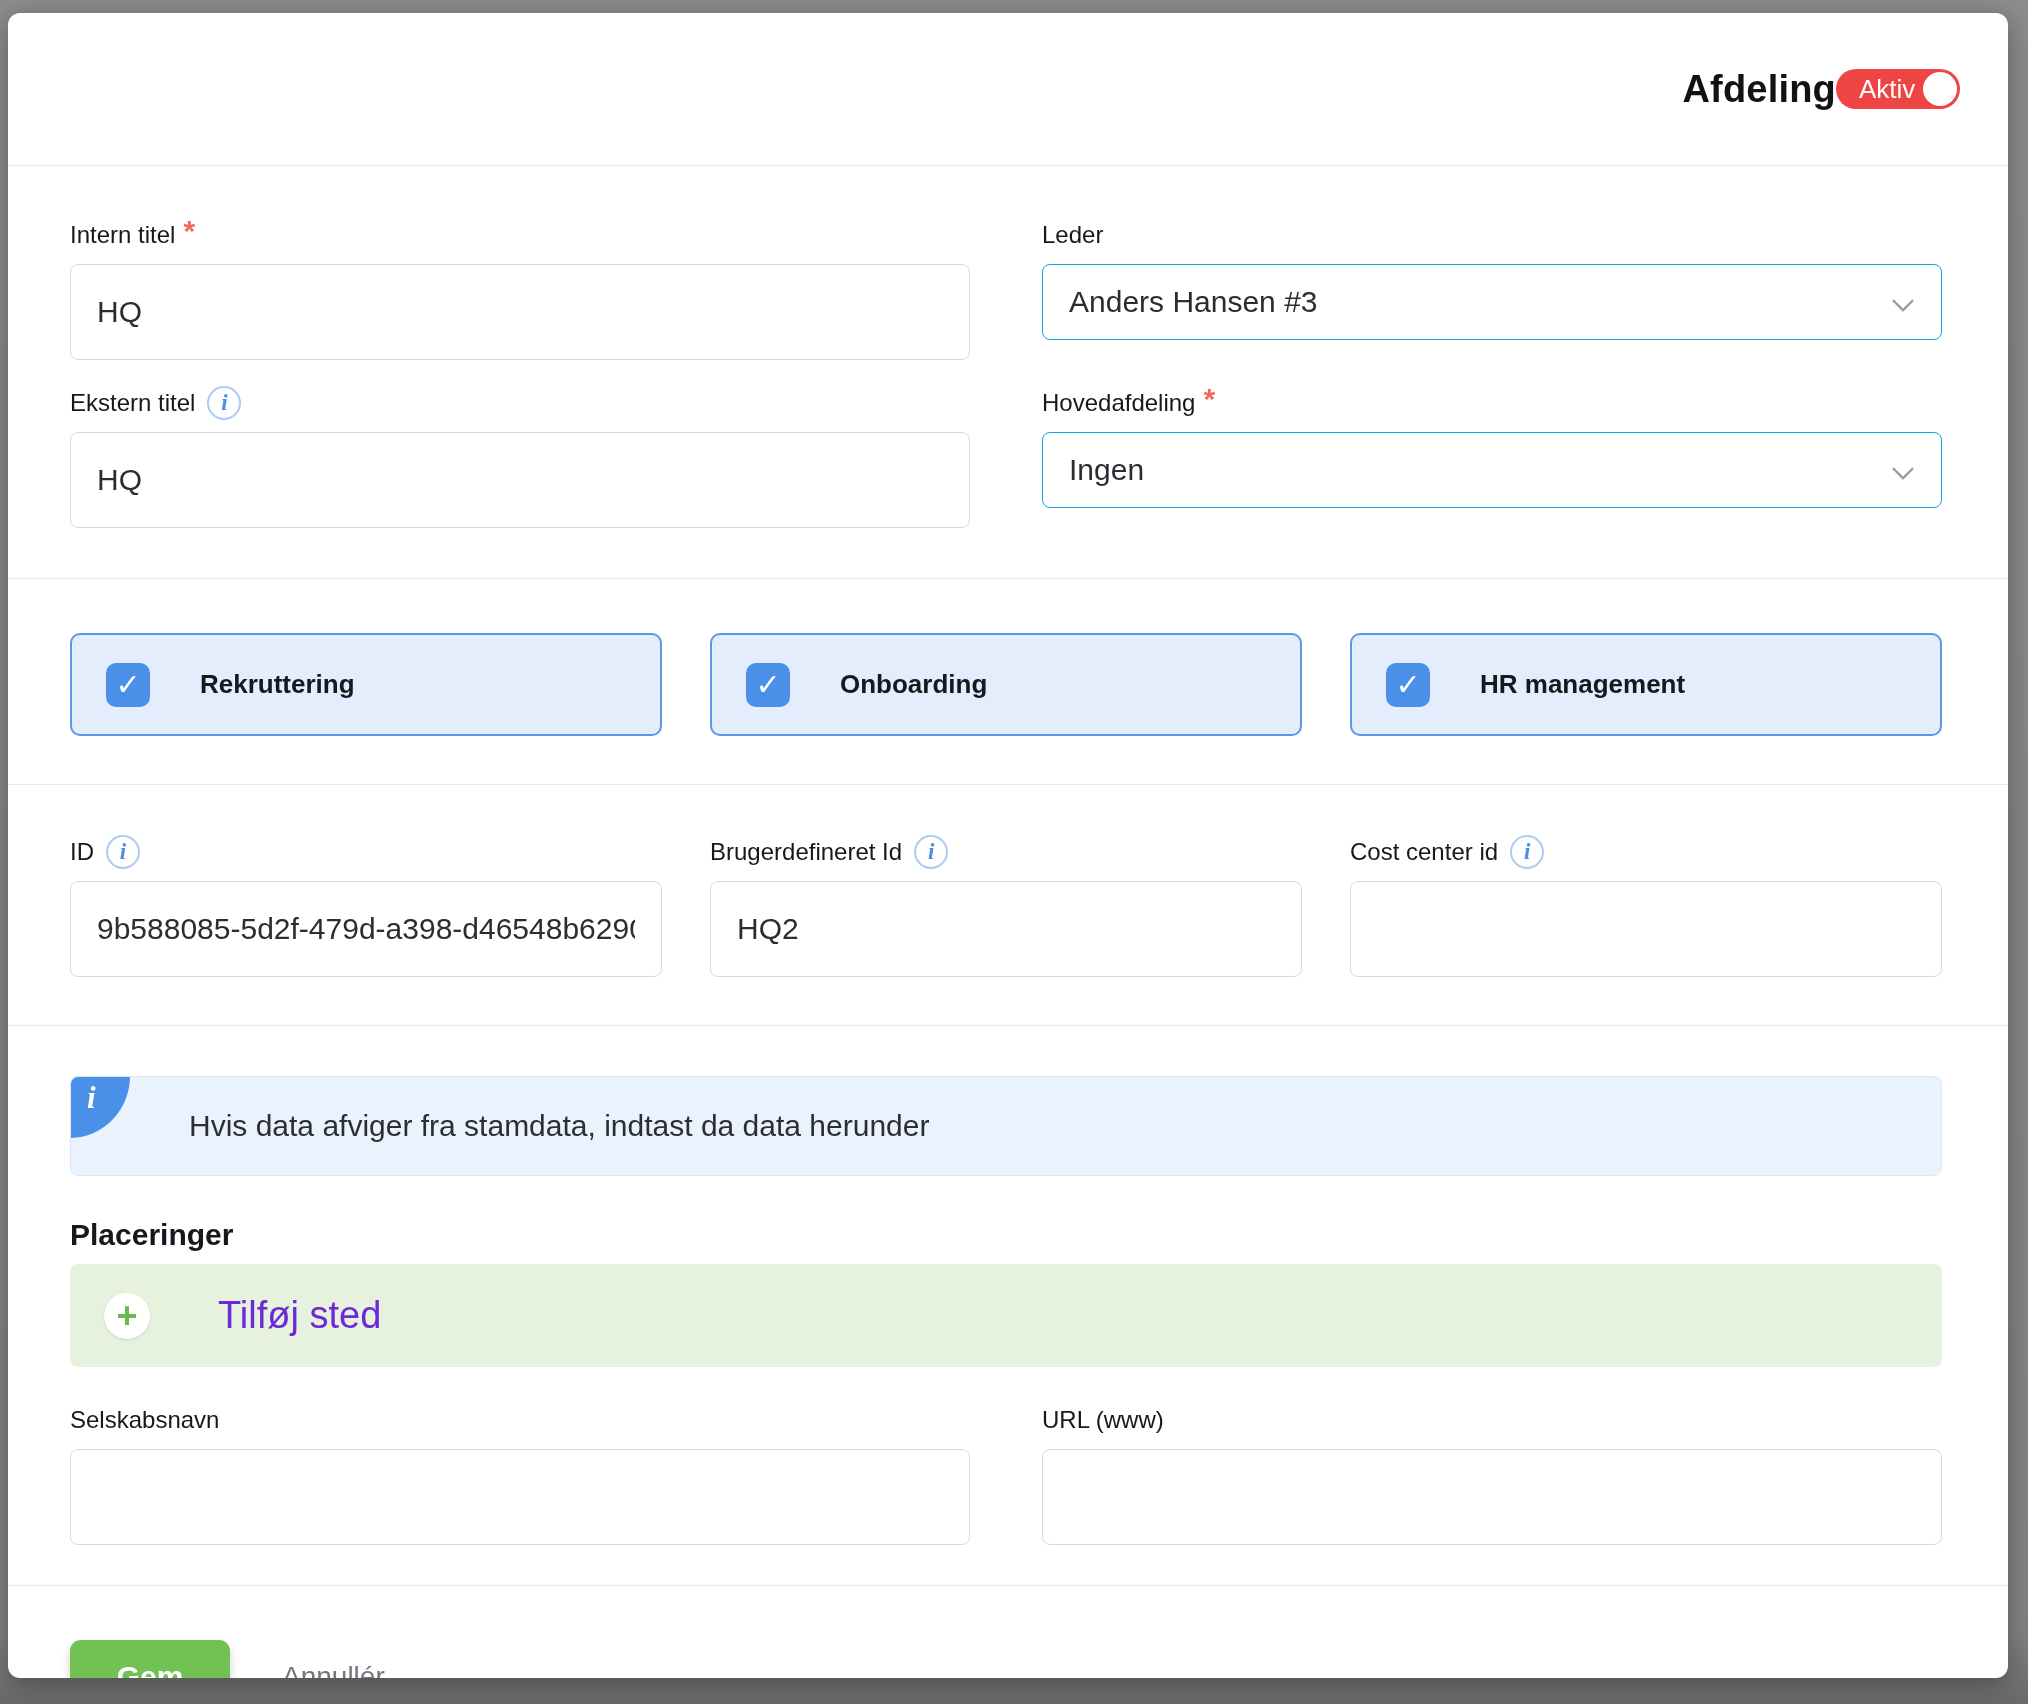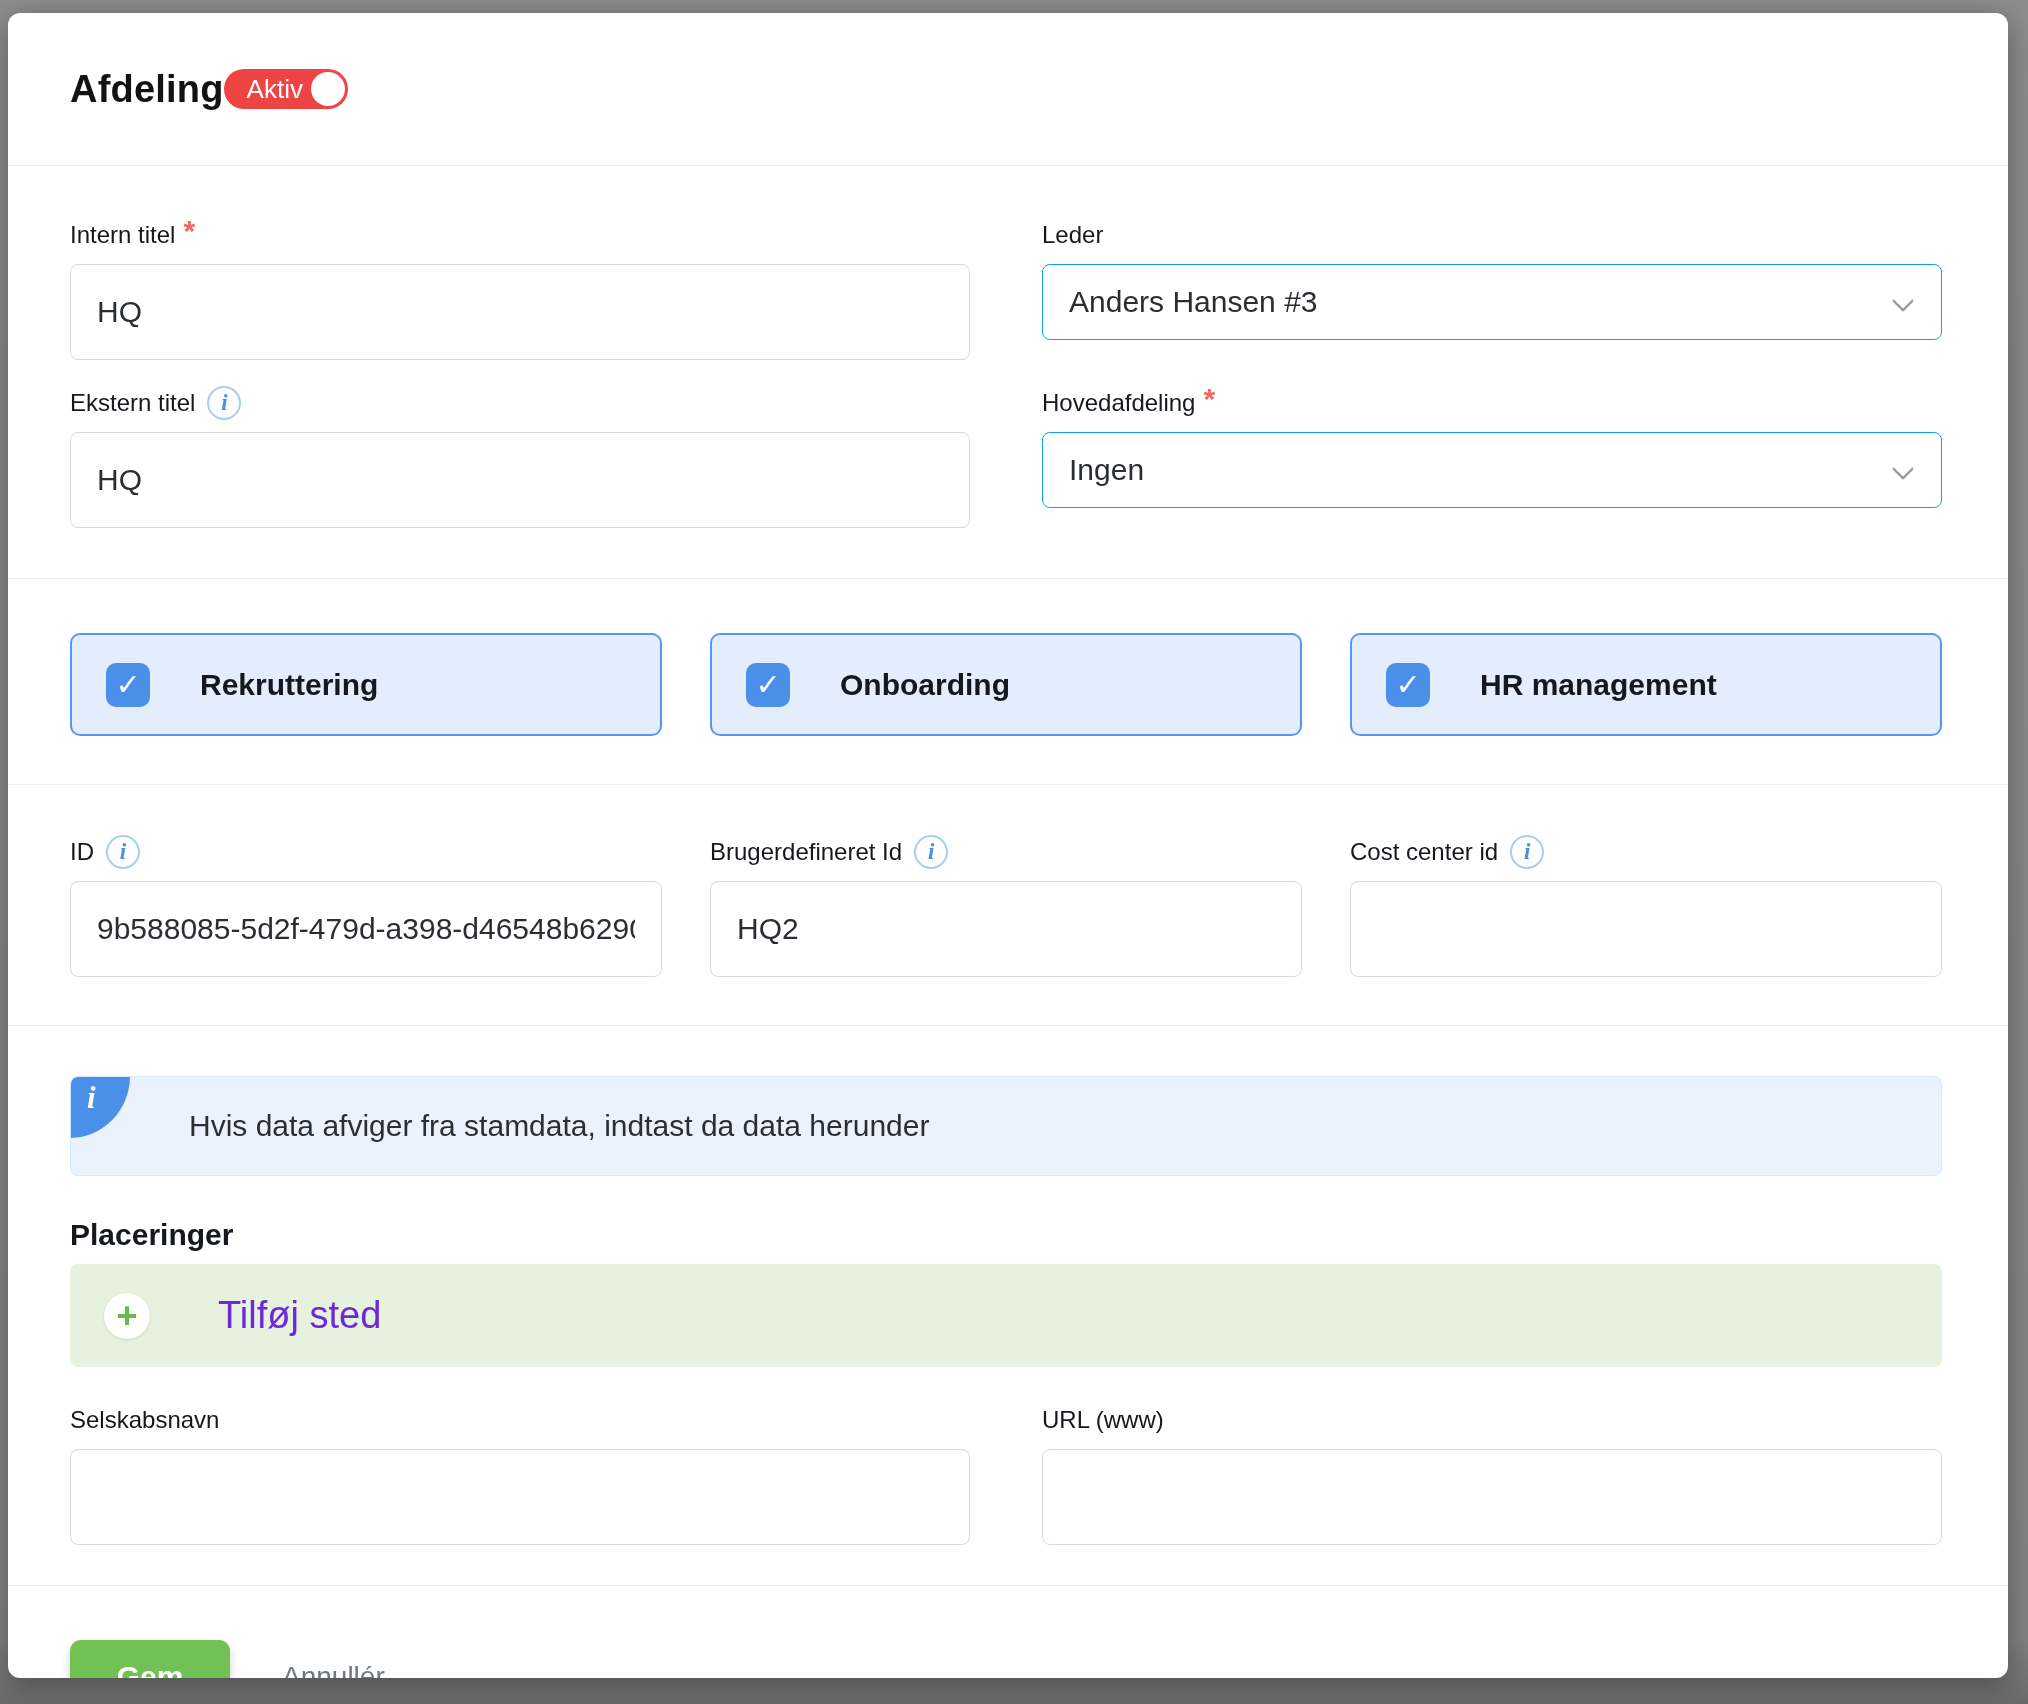--- a/index.html
+++ b/index.html
@@ -10,21 +10,21 @@
     position:relative;
   }
   .modal {
     position:absolute; left:8px; top:13px; width:2000px; height:1665px;
     background:#ffffff; border-radius:12px;
     box-shadow:0 6px 30px rgba(0,0,0,.35);
     overflow:hidden;
   }
   
   .modal-header {
-    height:153px; display:flex; align-items:center; justify-content:flex-start;
+    height:153px; display:flex; align-items:center; justify-content:flex-end;
     padding:0 48px 0 62px; border-bottom:1px solid #eaeaea;
   }
   .modal-title { font-size:38px; font-weight:bold; color:#121212; letter-spacing:.2px; }
   .toggle {
     width:124px; height:40px; border-radius:21px; background:#ef4444;
     display:flex; align-items:center; position:relative; cursor:pointer;
   }
   .toggle-label { color:#ffffff; font-size:26px; padding-left:23px; }
   .toggle-knob {
     position:absolute; right:3px; top:3px; width:34px; height:34px;
@@ -68,21 +68,21 @@
   
   .module-card {
     height:103px; background:#e3edfc; border:2px solid #5898e8; border-radius:10px;
     display:flex; align-items:center; padding-left:34px; cursor:pointer;
   }
   .checkbox {
     width:44px; height:44px; background:#4a90e8; border-radius:10px;
     display:flex; align-items:center; justify-content:center;
     color:#ffffff; font-size:30px; font-weight:bold;
   }
-  .module-label { margin-left:50px; font-size:30px; font-weight:bold; color:#15181c; }
+  .module-label { margin-left:50px; font-size:26px; font-weight:bold; color:#15181c; }
   
   .info-banner {
     position:relative; min-height:100px; background:#eaf2fd; border:1px solid #d9e7fb;
     border-radius:8px; display:flex; align-items:center; padding-left:118px;
     font-size:30px; color:#2b2f34; margin-bottom:42px; overflow:hidden;
   }
   .info-banner-badge {
     position:absolute; left:-1px; top:-1px; width:60px; height:62px;
     background:#4a90e8; border-radius:8px 0 100% 0;
   }

